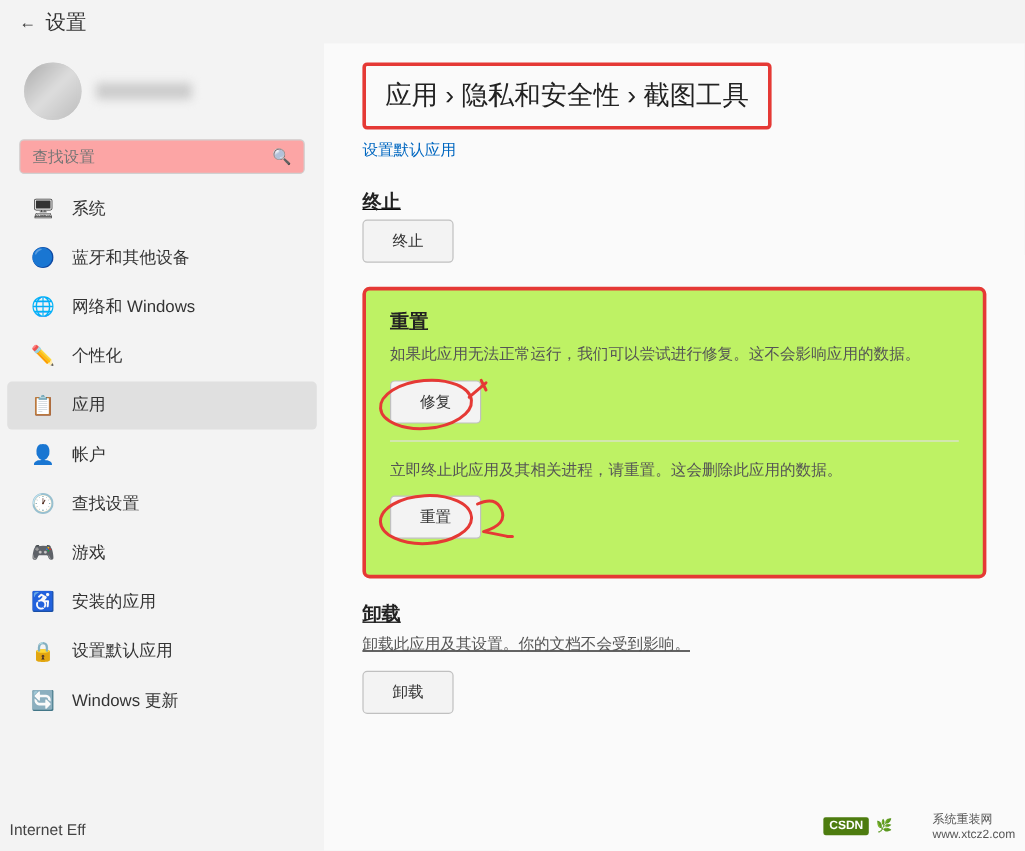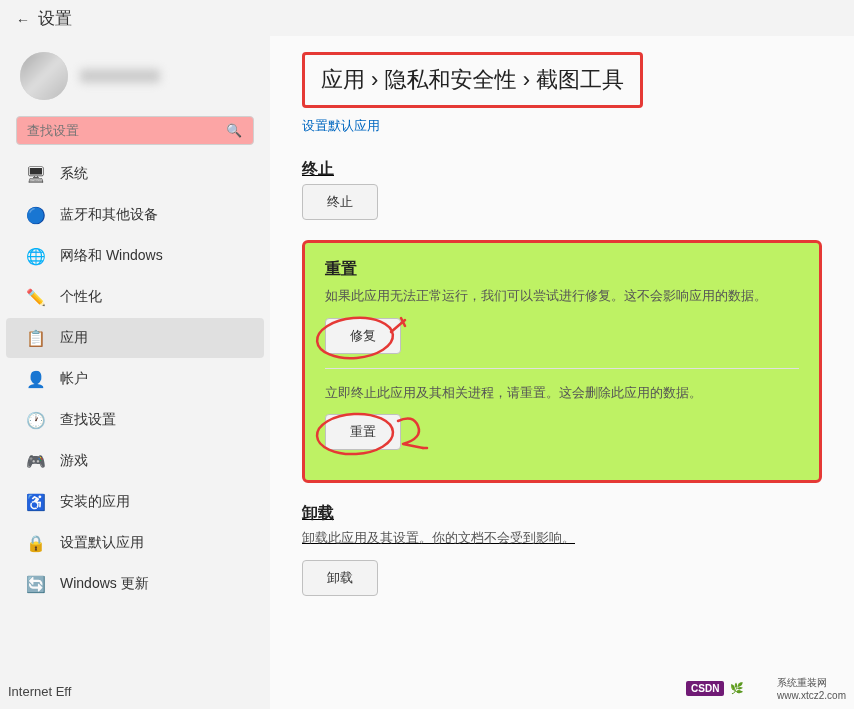--- a/index.html
+++ b/index.html
@@ -216,21 +216,21 @@
       position: fixed;
       bottom: 8px;
       right: 8px;
       display: flex;
       align-items: center;
       gap: 6px;
       font-size: 11px;
       color: #666;
     }
     .watermark-logo {
-      background: #701a75;
+      background: #4d7c0f;
       color: white;
       font-size: 10px;
       padding: 2px 5px;
       border-radius: 2px;
       font-weight: bold;
     }
     .watermark-site {
       font-size: 10px;
       color: #555;
       margin-left: 27px;

